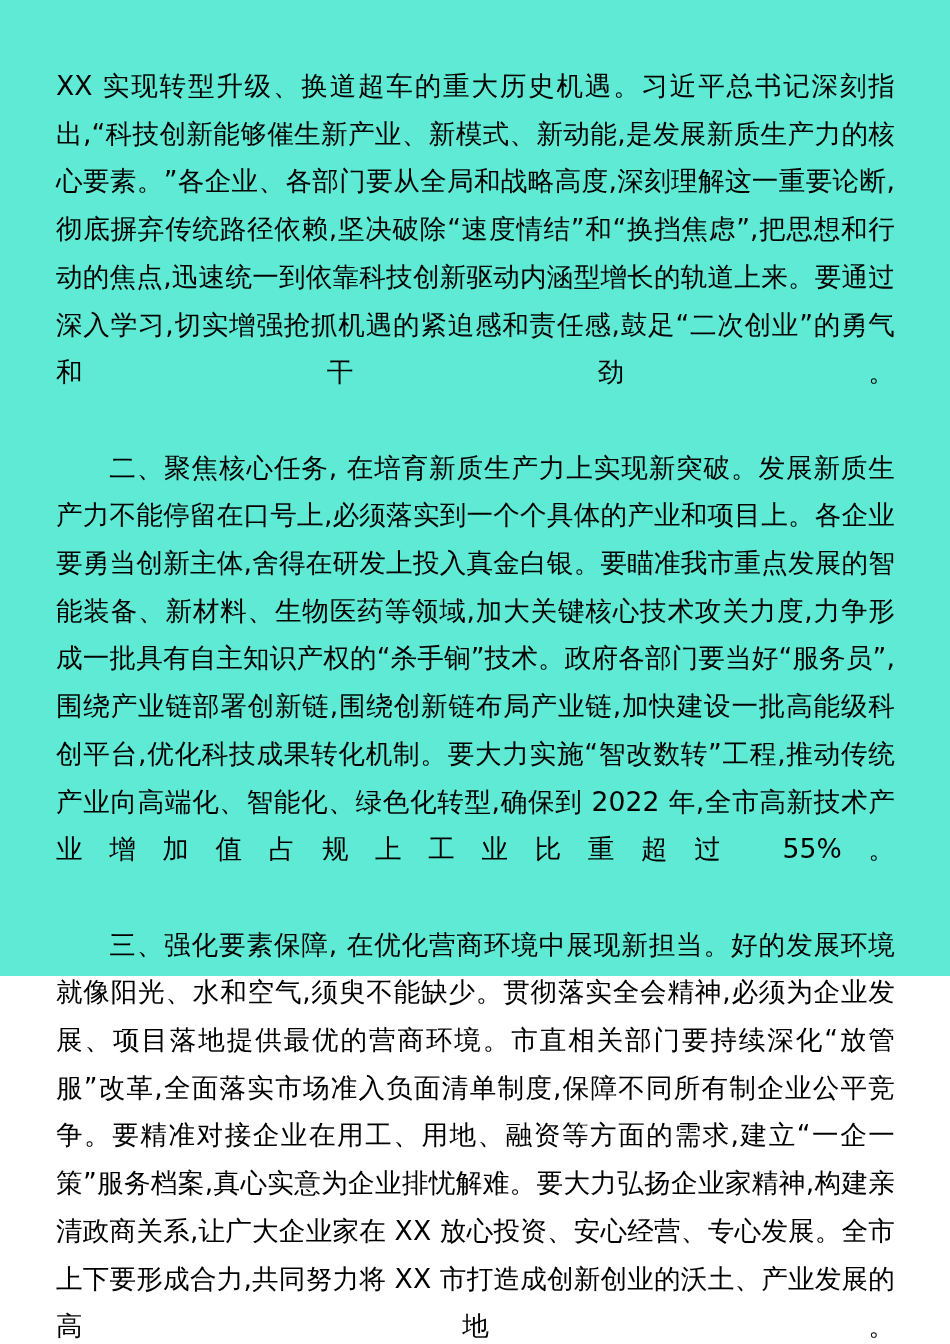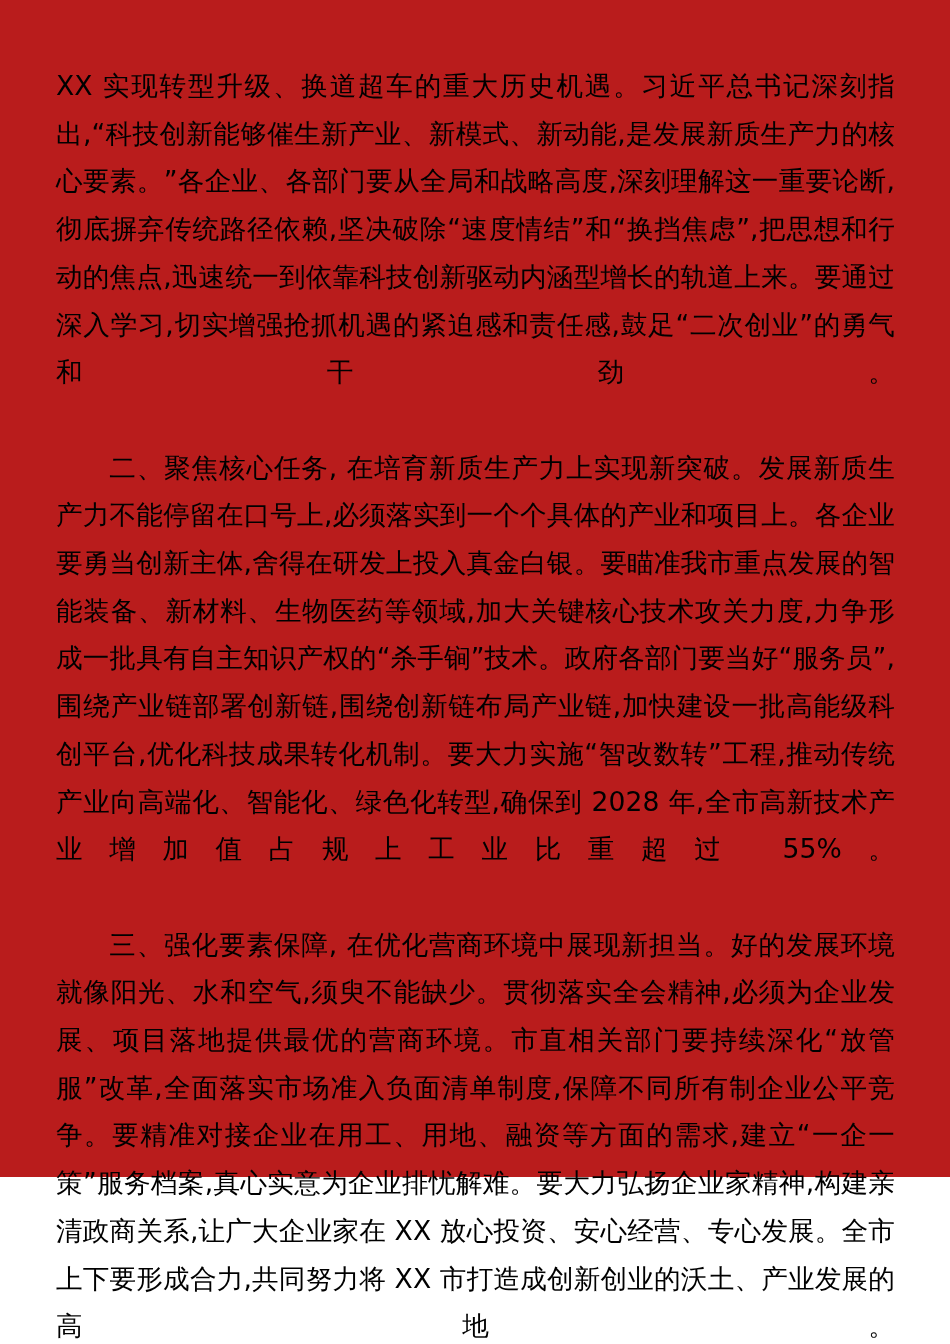--- a/index.html
+++ b/index.html
@@ -9,22 +9,22 @@
   }
   body {
     width: 950px;
     height: 1344px;
     overflow: hidden;
     font-family: "DejaVu Sans", "Liberation Sans", sans-serif;
   }
   .page {
     position: relative;
     width: 950px;
-    height: 1177px;
-    background: #b91c1c;
+    height: 976px;
+    background: #5eead4;
     box-sizing: border-box;
     padding: 62px 55px 0 56px;
   }
   .doc-body {
     width: 839px;
   }
   p.para {
     margin: 0;
     padding: 0;
     color: #000000;
@@ -48,18 +48,18 @@
   }
 </style>
 </head>
 <body>
 
 <div class="page">
   <div class="doc-body">
 
     <p class="para">XX 实现转型升级、换道超车的重大历史机遇。习近平总书记深刻指出,“科技创新能够催生新产业、新模式、新动能,是发展新质生产力的核心要素。”各企业、各部门要从全局和战略高度,深刻理解这一重要论断,彻底摒弃传统路径依赖,坚决破除“速度情结”和“换挡焦虑”,把思想和行动的焦点,迅速统一到依靠科技创新驱动内涵型增长的轨道上来。要通过深入学习,切实增强抢抓机遇的紧迫感和责任感,鼓足“二次创业”的勇气和干劲。</p>
 
-    <p class="para indent">二、聚焦核心任务, 在培育新质生产力上实现新突破。发展新质生产力不能停留在口号上,必须落实到一个个具体的产业和项目上。各企业要勇当创新主体,舍得在研发上投入真金白银。要瞄准我市重点发展的智能装备、新材料、生物医药等领域,加大关键核心技术攻关力度,力争形成一批具有自主知识产权的“杀手锏”技术。政府各部门要当好“服务员”,围绕产业链部署创新链,围绕创新链布局产业链,加快建设一批高能级科创平台,优化科技成果转化机制。要大力实施“智改数转”工程,推动传统产业向高端化、智能化、绿色化转型,确保到 2028 年,全市高新技术产业增加值占规上工业比重超过 55%。</p>
+    <p class="para indent">二、聚焦核心任务, 在培育新质生产力上实现新突破。发展新质生产力不能停留在口号上,必须落实到一个个具体的产业和项目上。各企业要勇当创新主体,舍得在研发上投入真金白银。要瞄准我市重点发展的智能装备、新材料、生物医药等领域,加大关键核心技术攻关力度,力争形成一批具有自主知识产权的“杀手锏”技术。政府各部门要当好“服务员”,围绕产业链部署创新链,围绕创新链布局产业链,加快建设一批高能级科创平台,优化科技成果转化机制。要大力实施“智改数转”工程,推动传统产业向高端化、智能化、绿色化转型,确保到 2022 年,全市高新技术产业增加值占规上工业比重超过 55%。</p>
 
     <p class="para indent">三、强化要素保障, 在优化营商环境中展现新担当。好的发展环境就像阳光、水和空气,须臾不能缺少。贯彻落实全会精神,必须为企业发展、项目落地提供最优的营商环境。市直相关部门要持续深化“放管服”改革,全面落实市场准入负面清单制度,保障不同所有制企业公平竞争。要精准对接企业在用工、用地、融资等方面的需求,建立“一企一策”服务档案,真心实意为企业排忧解难。要大力弘扬企业家精神,构建亲清政商关系,让广大企业家在 XX 放心投资、安心经营、专心发展。全市上下要形成合力,共同努力将 XX 市打造成创新创业的沃土、产业发展的高地。</p>
 
   </div>
 </div>
 
 </body></html>

